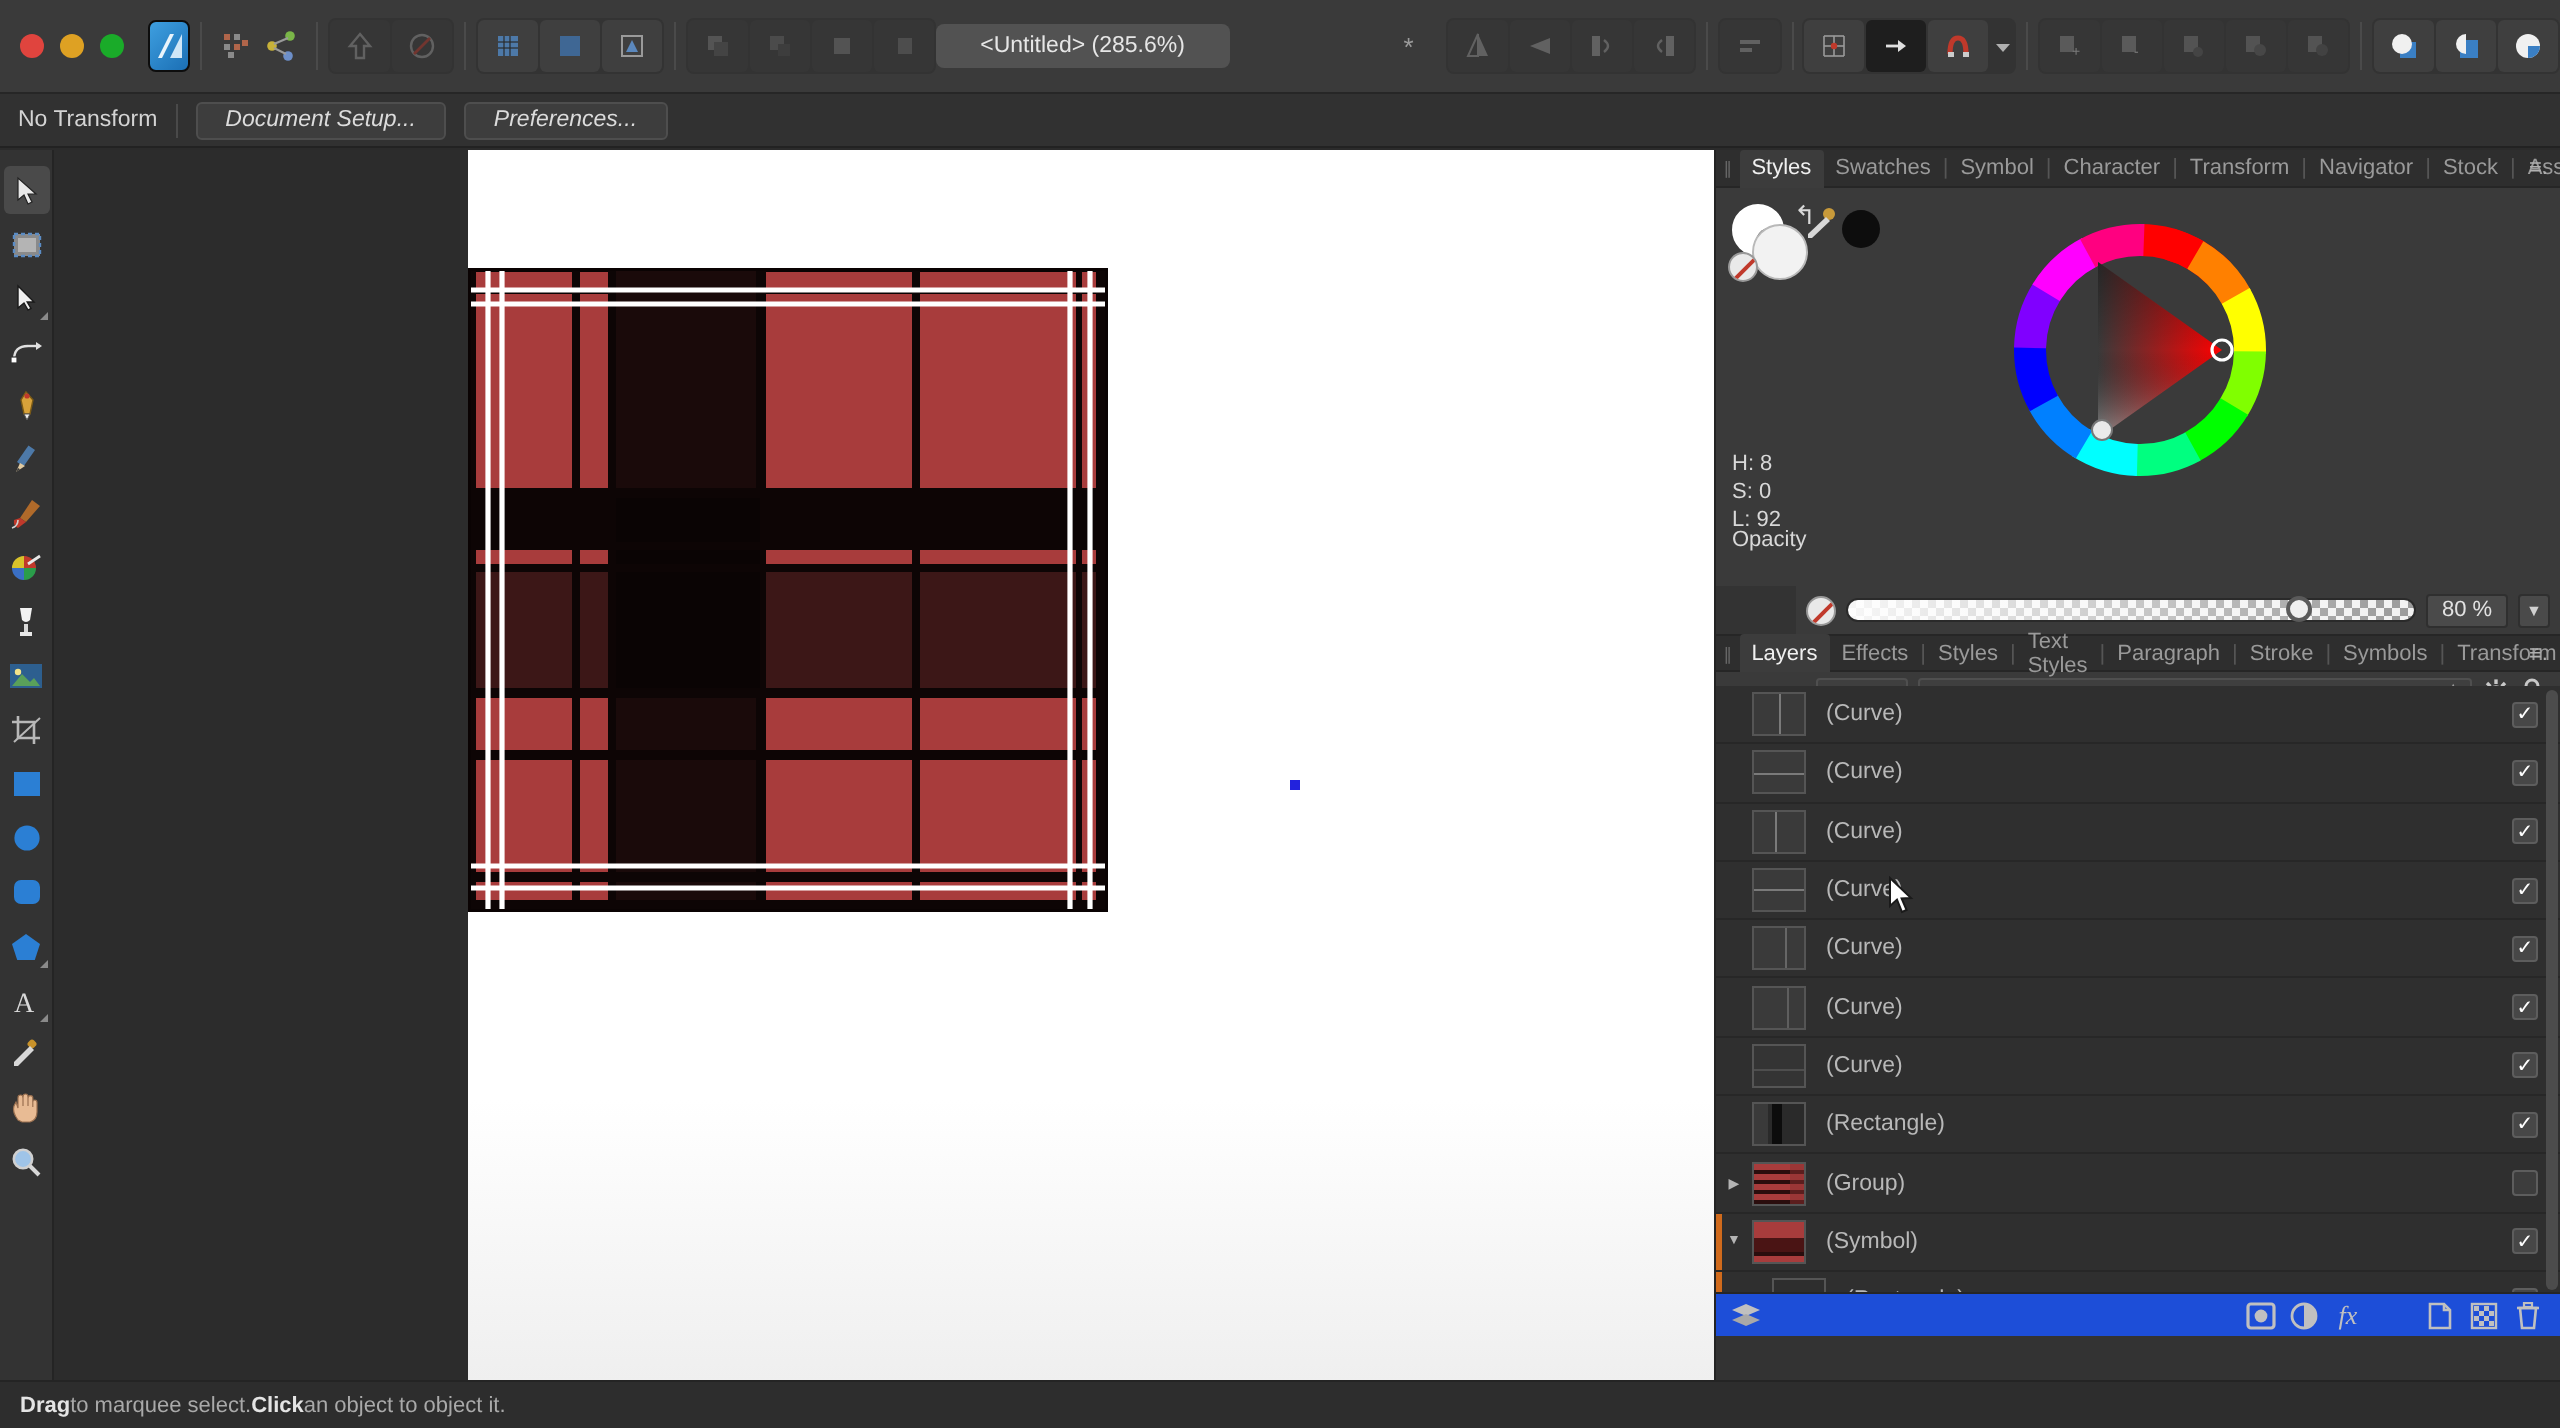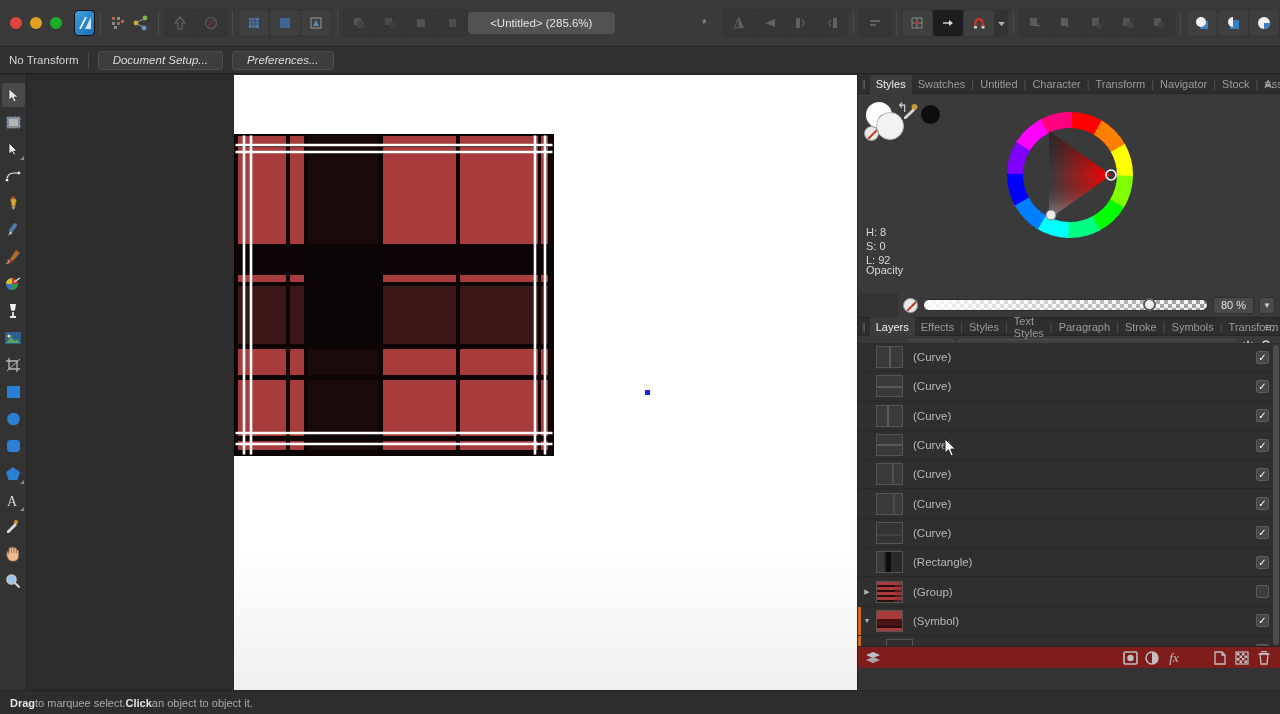--- a/index.html
+++ b/index.html
@@ -213,21 +213,21 @@
     width:13px;height:13px;border-radius:2px;background:#474747;border:1px solid #5d5d5d;
     margin-right:12px;flex:none;display:flex;align-items:center;justify-content:center;
     font-size:10px;color:#fff;
   }
   .check.off{background:#3d3d3d;color:transparent;}
   .scrollbar{
     position:absolute;right:2px;top:2px;width:6px;height:300px;border-radius:3px;background:#4c4c4c;
   }
 
   .layerfoot{
-    position:absolute;left:0;bottom:22px;width:423px;height:22px;background:#7f1d1d;
+    position:absolute;left:0;bottom:22px;width:423px;height:22px;background:#1d4ed8;
     border-top:1px solid #262626;display:flex;align-items:center;
   }
   .ficon{width:22px;height:20px;display:flex;align-items:center;justify-content:center;color:#c0c0c0;}
 
   
   .status{
     position:absolute;left:0;bottom:0;width:1280px;height:24px;background:#2d2d2d;
     border-top:1px solid #242424;display:flex;align-items:center;padding-left:10px;
     font-size:11px;color:#a9a9a9;
   }
@@ -681,21 +681,21 @@
     <div class="dot"></div>
   </div>
 
   <div class="rpanel">
 
     <div class="tabrow">
       <span class="grip">||</span>
       <span class="tab active">Styles</span>
       <span class="tab">Swatches</span>
       <span class="tabsep">|</span>
-      <span class="tab">Untitled</span>
+      <span class="tab">Symbol</span>
       <span class="tabsep">|</span>
       <span class="tab">Character</span>
       <span class="tabsep">|</span>
       <span class="tab">Transform</span>
       <span class="tabsep">|</span>
       <span class="tab">Navigator</span>
       <span class="tabsep">|</span>
       <span class="tab">Stock</span>
       <span class="tabsep">|</span>
       <span class="tab">Assets</span>

